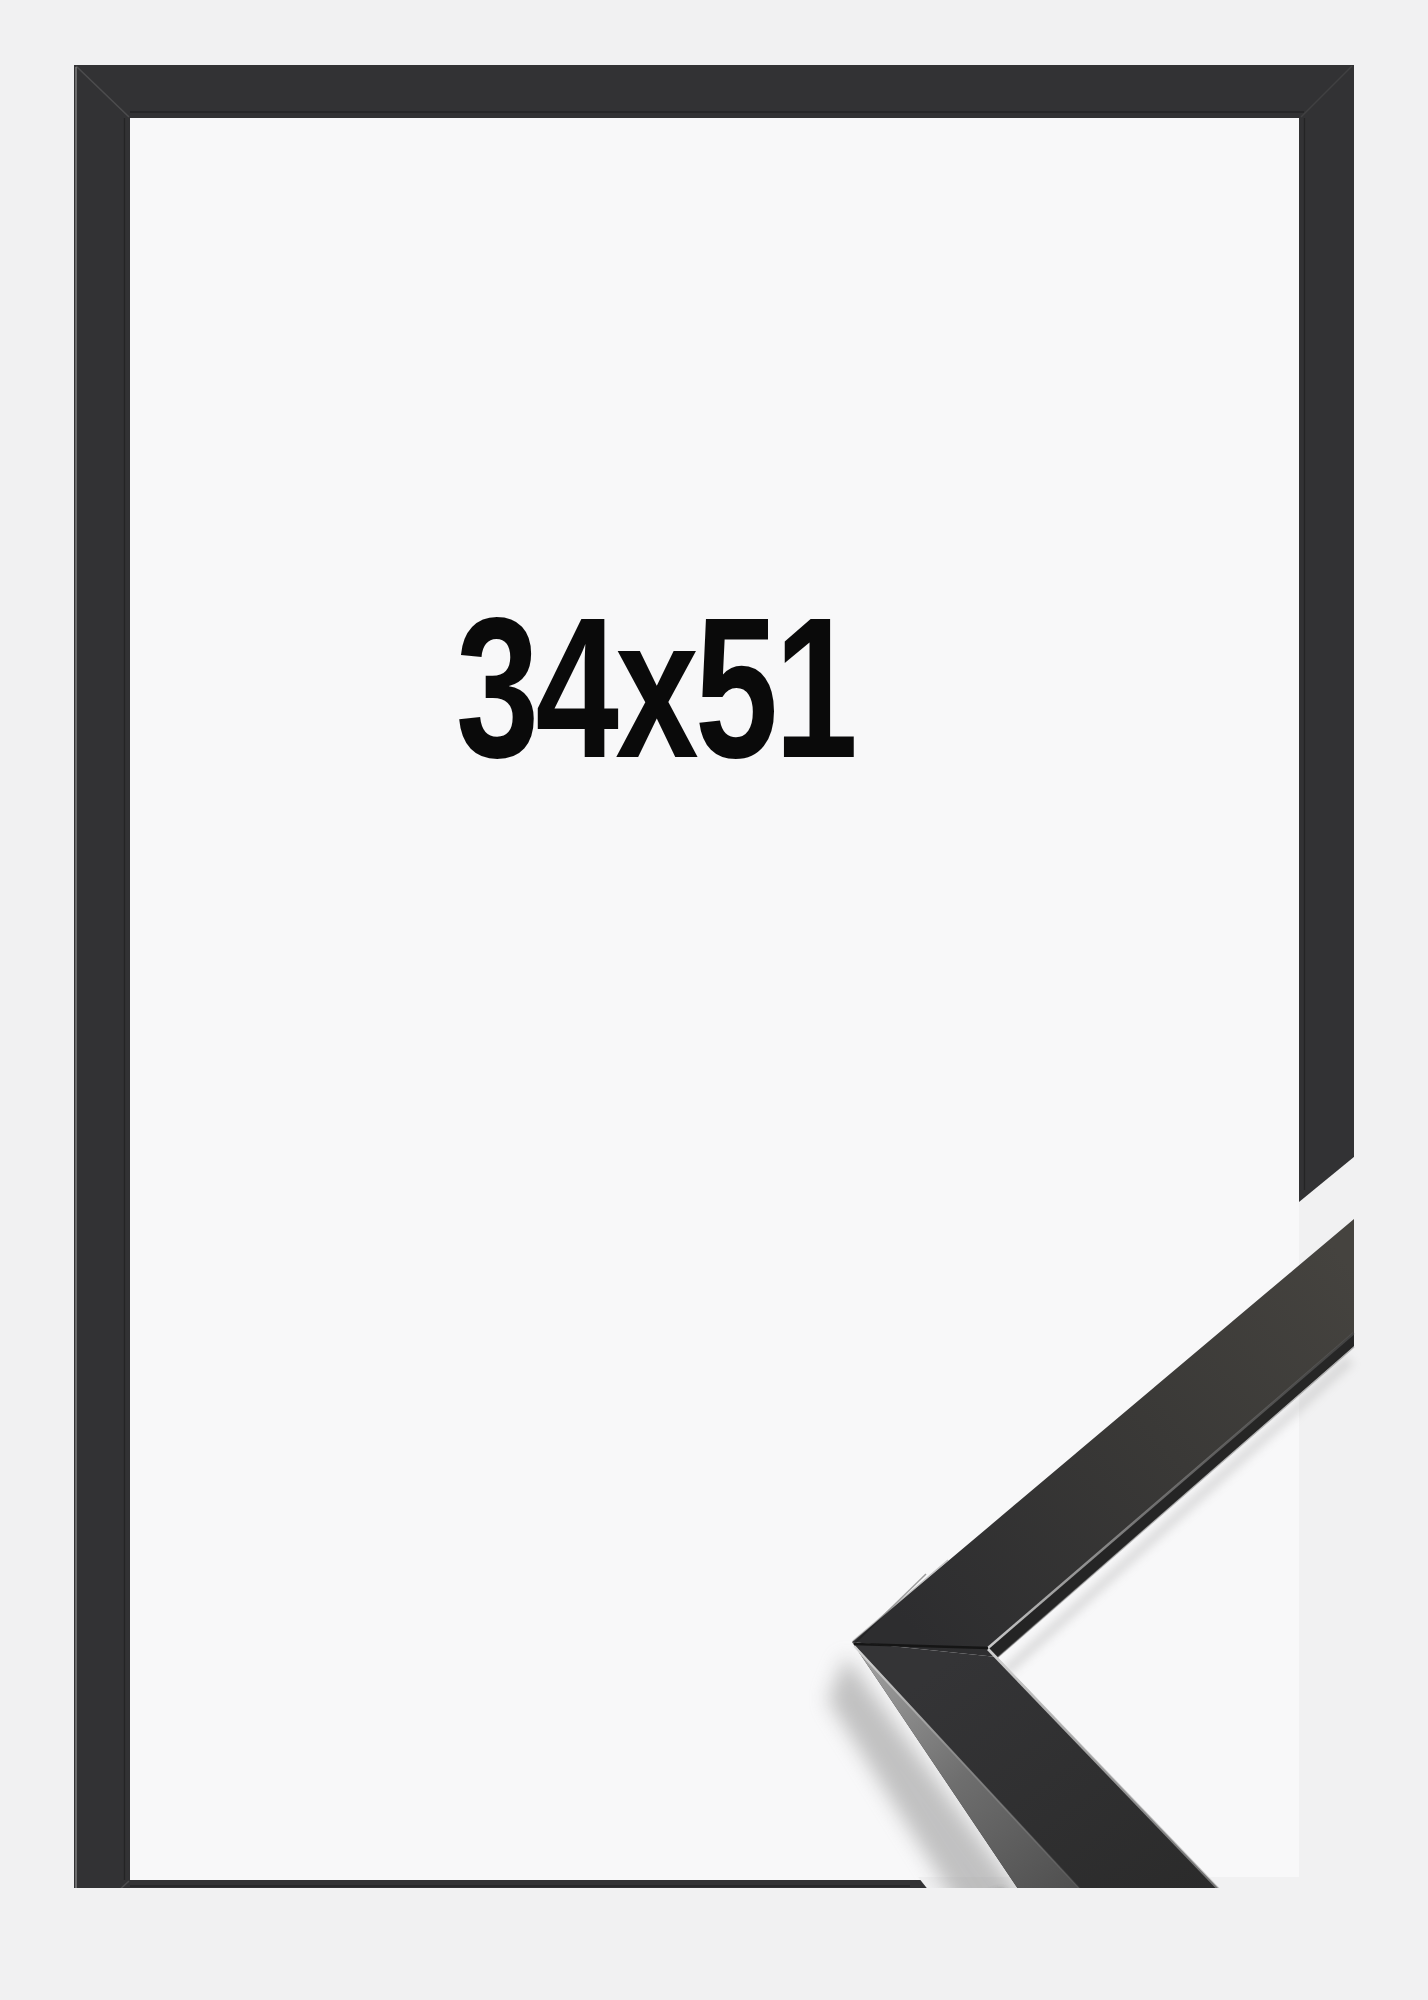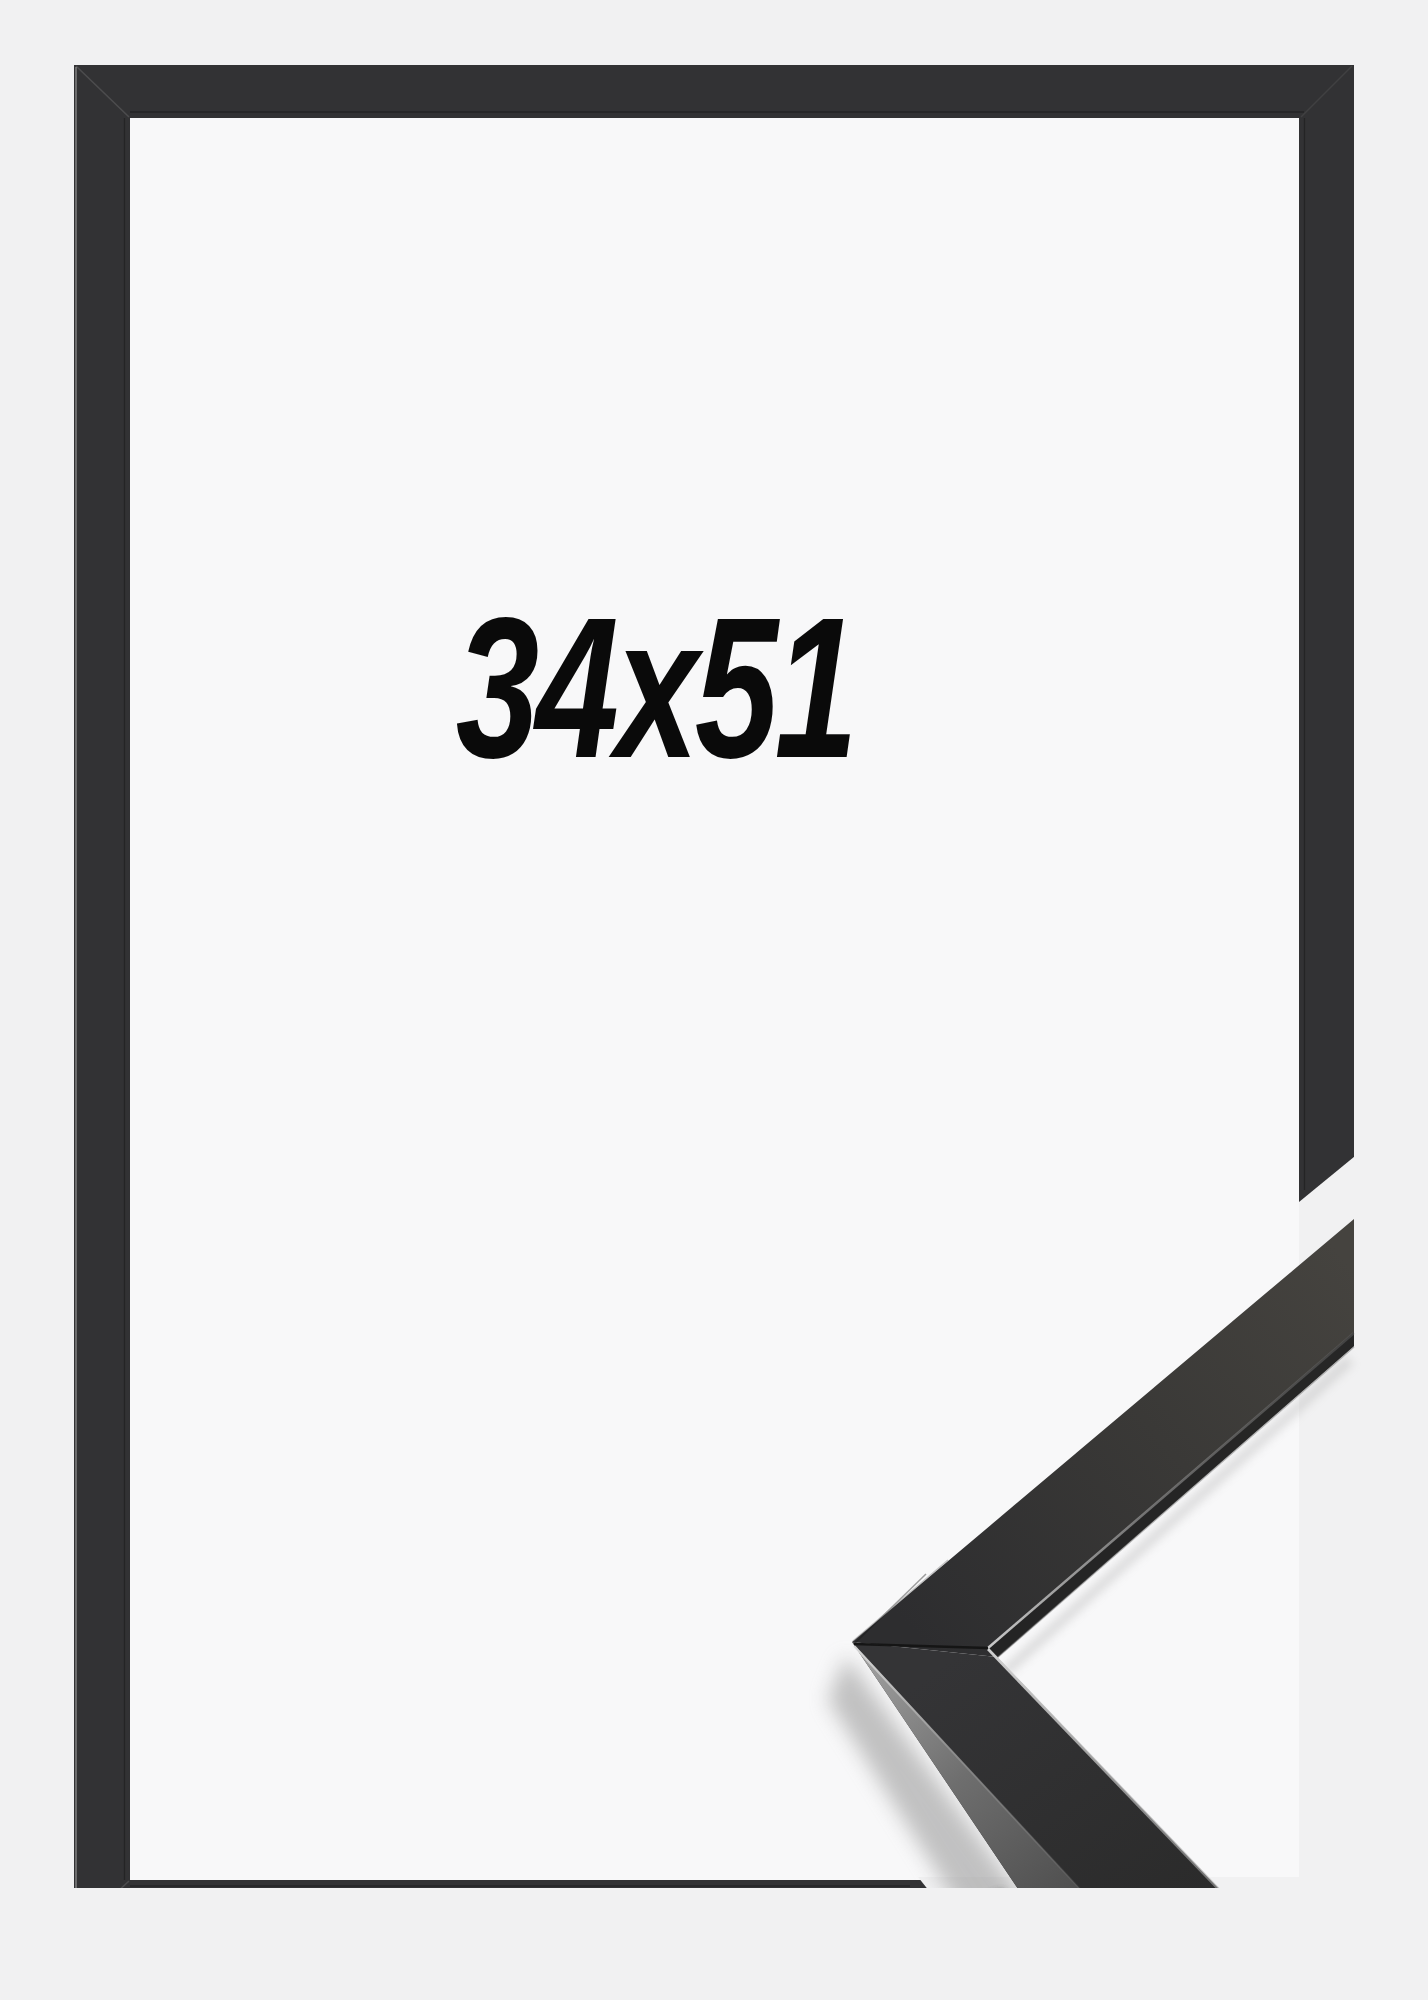--- a/index.html
+++ b/index.html
@@ -7,21 +7,20 @@
     padding: 0;
     background: #f1f1f2;
     font-family: "Liberation Sans", sans-serif;
   }
   .stage {
     position: relative;
     width: 1428px;
     height: 1888px;
     overflow: hidden;
     background: #f1f1f2;
-    font-style: italic;
   }
   .stage svg {
     position: absolute;
     left: 0;
     top: 0;
     display: block;
   }
   .size-label {
     position: absolute;
     left: 655px;

